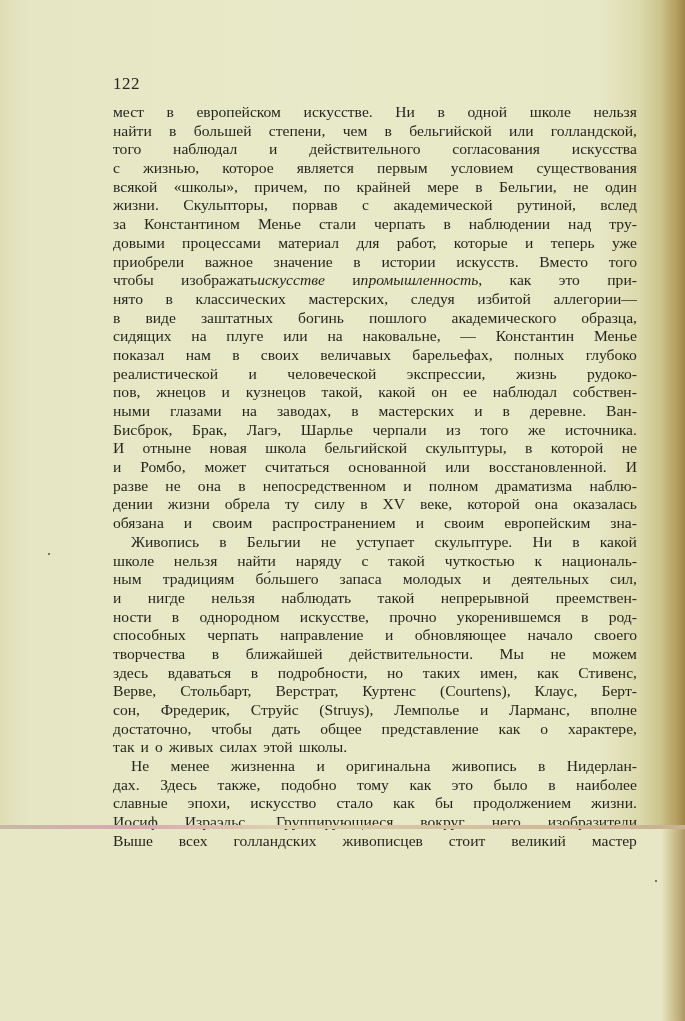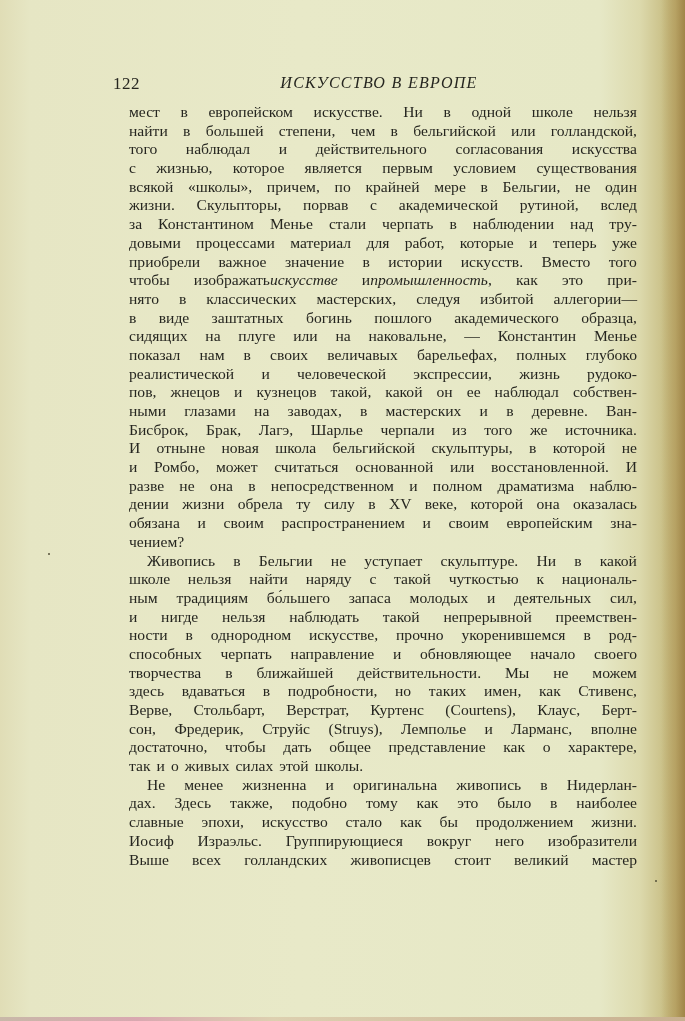--- a/index.html
+++ b/index.html
@@ -4,21 +4,21 @@
   <style>
     html, body { margin: 0; padding: 0; }
     body {
       width: 685px; height: 1021px; overflow: hidden;
       background: #e7e7c6;
       position: relative;
       font-family: "Liberation Serif", "DejaVu Serif", serif;
       color: #262620;
     }
     .page {
-      position: absolute; left: 0; top: 0; width: 685px; height: 1021px;
+      position: absolute; left: 0; top: 0; width: 685px; height: 829px;
       background: linear-gradient(to right, #e0ddb6 0px, #e6e6c4 30px, #e8e9c8 300px, #e6e8c6 600px, #dcd9ac 640px, #c9bf86 665px, #b8a466 685px);
     }
     .gutter {
       position: absolute; right: 0; top: 0; width: 24px; height: 1021px;
       background: linear-gradient(to right, rgba(190,170,100,0) 0%, rgba(175,150,85,0.55) 60%, rgba(150,120,60,0.7) 100%);
     }
     .header {
       position: absolute; left: 113px; top: 74px; width: 522px; height: 22px;
     }
     .page-number {
@@ -31,42 +31,41 @@
       padding-left: 10px;
     }
     .body-text {
       position: absolute; left: 113px; top: 103px; width: 524px;
     }
     .line {
       height: 18.7px; line-height: 18.7px;
       font-size: 15.6px;
       text-align: justify; text-align-last: justify;
       white-space: nowrap; overflow: visible;
-      display: flex; justify-content: space-between; margin-left: 16px;
+      display: flex; justify-content: space-between;
     }
     .line.last { text-align-last: left; justify-content: flex-start; }
     .line.indent { padding-left: 18px; }
     .line span.w { white-space: pre; }
     .line.last span.w { margin-right: 6px; }
     em { font-style: italic; }
     .speck { position: absolute; width: 2px; height: 2px; border-radius: 1px; background: #55503a; }
     .edge-bottom {
       position: absolute; left: 0; bottom: 0; width: 685px; height: 4px;
       background: linear-gradient(to right, #c8b8a8, #d9a8b0 20%, #ddd0b0 40%, #c8b090 100%);
     }
   </style>
 </head>
 <body>
 
 <div class="page">
   <div class="gutter"></div>
 
   <div class="header">
     <span class="page-number">122</span>
-    <div class="running-title">ИСКУССТВО В ЕВРОПЕ</div>
   </div>
 
   <div class="body-text" id="body-text">
       <div class="line">
         <span class="w">мест</span>
         <span class="w">в</span>
         <span class="w">европейском</span>
         <span class="w">искусстве.</span>
         <span class="w">Ни</span>
         <span class="w">в</span>
@@ -293,23 +292,20 @@
       <div class="line">
         <span class="w">обязана</span>
         <span class="w">и</span>
         <span class="w">своим</span>
         <span class="w">распространением</span>
         <span class="w">и</span>
         <span class="w">своим</span>
         <span class="w">европейским</span>
         <span class="w">зна-</span>
       </div>
-      <div class="line last">
-        <span class="w">чением?</span>
-      </div>
       <div class="line indent">
         <span class="w">Живопись</span>
         <span class="w">в</span>
         <span class="w">Бельгии</span>
         <span class="w">не</span>
         <span class="w">уступает</span>
         <span class="w">скульптуре.</span>
         <span class="w">Ни</span>
         <span class="w">в</span>
         <span class="w">какой</span>

